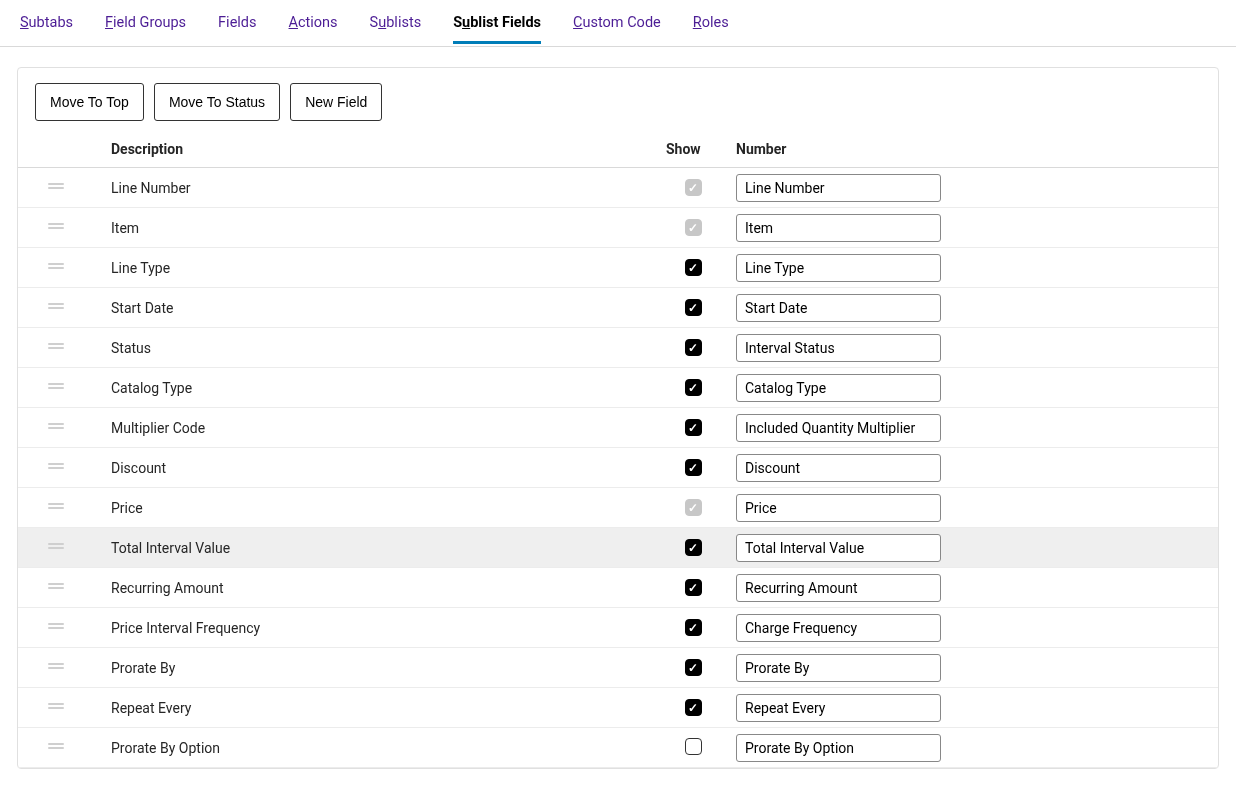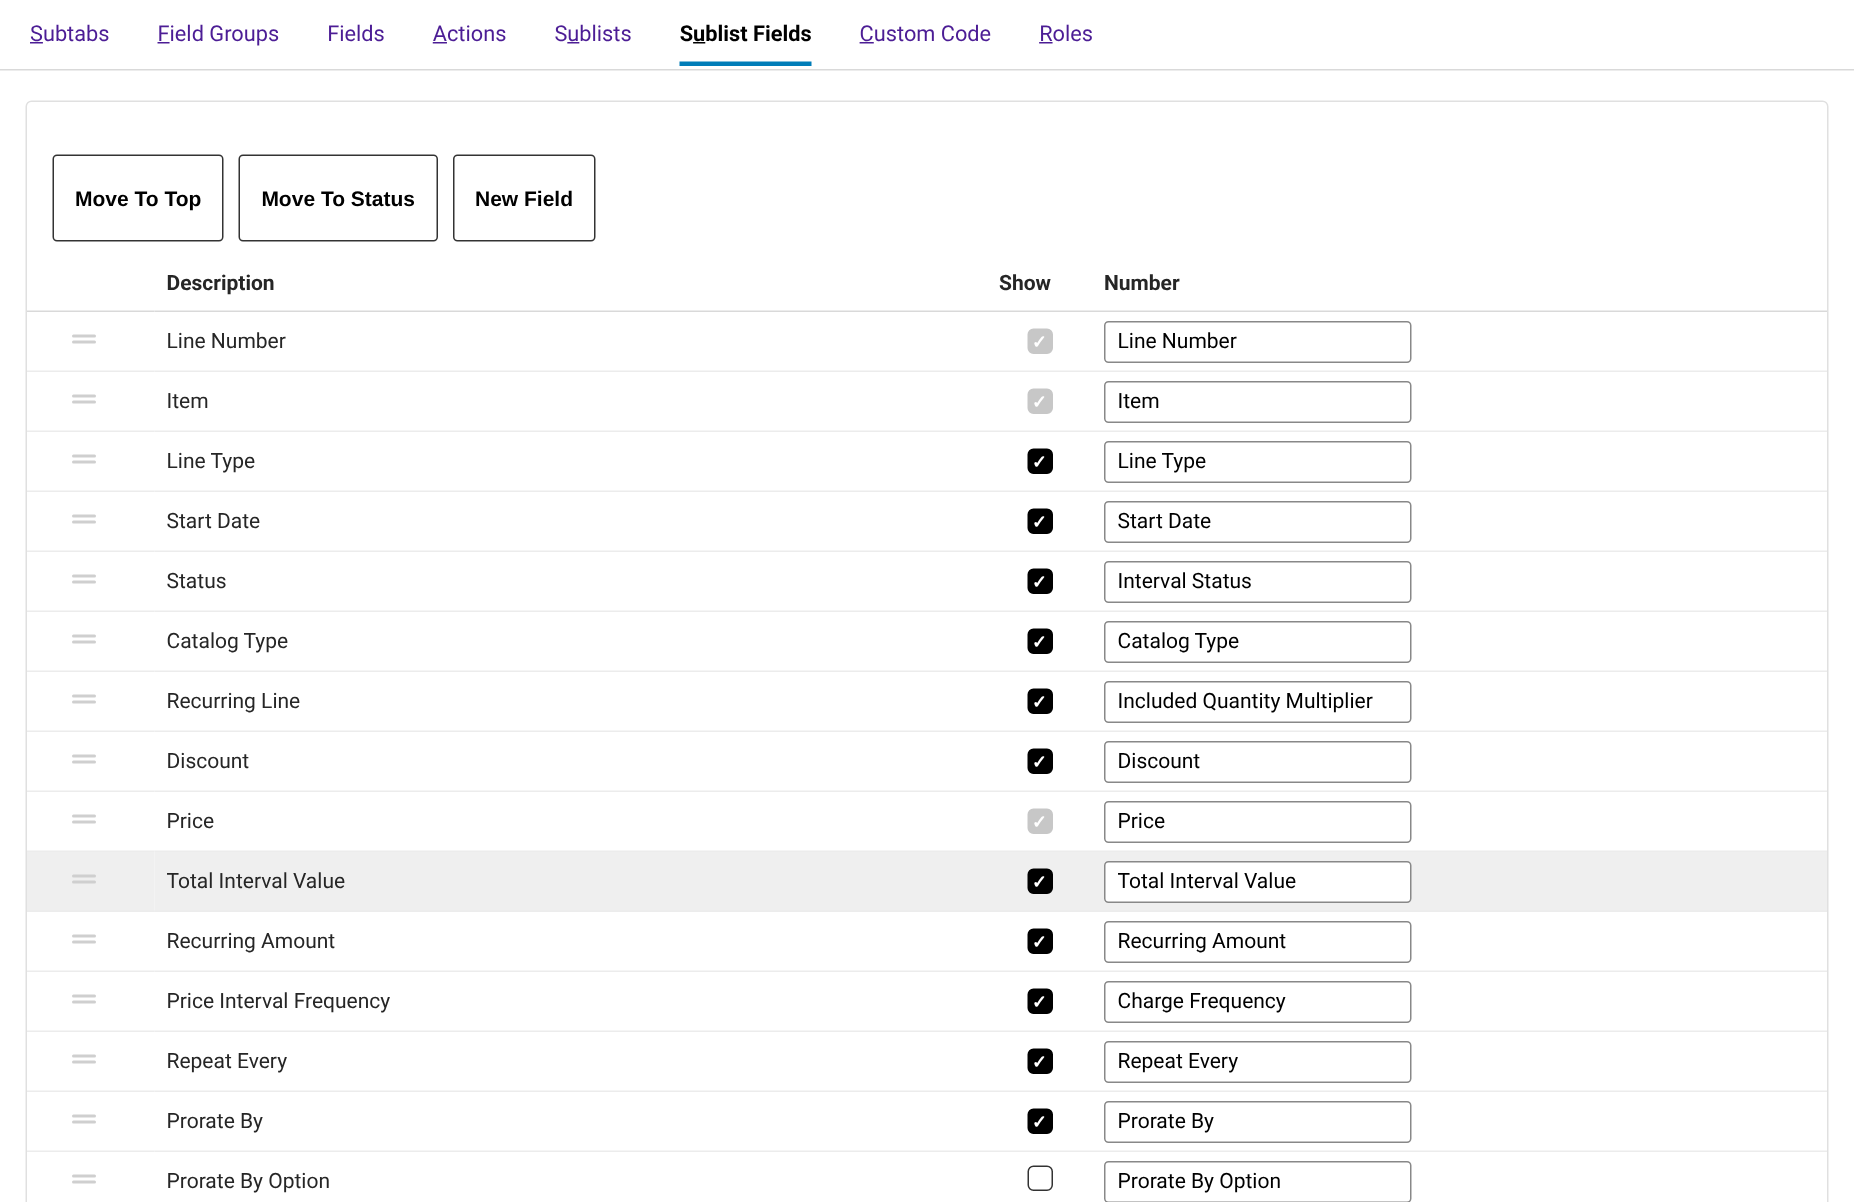--- a/index.html
+++ b/index.html
@@ -39,25 +39,24 @@
   }
   .toolbar {
     padding: 15px 17px 12px 17px;
     display: flex;
     gap: 10px;
   }
   .btn {
     border: 1px solid #333;
     border-radius: 3px;
     background: #fff;
-    padding: 20px 14px;
+    padding: 10px 14px;
     font-size: 14px;
     cursor: pointer;
-    font-weight: 700;
-    margin-top: 20px;
+    font-weight: 400;
   }
   table.grid {
     width: 100%;
     border-collapse: collapse;
   }
   table.grid th {
     text-align: left;
     font-weight: 700;
     font-size: 14px;
     padding: 8px 8px 10px 8px;
@@ -194,21 +193,21 @@
           <td class="col-show"><span class="cb checked">✓</span></td>
           <td class="col-label"><input class="label-input" value="Catalog Type" style=""></td>
         </tr>
         <tr>
           <td class="col-handle">
             <div class="drag-handle">
               <div></div>
               <div></div>
             </div>
           </td>
-          <td class="col-desc">Recurring Line</td>
+          <td class="col-desc">Multiplier Code</td>
           <td class="col-show"><span class="cb checked">✓</span></td>
           <td class="col-label"><input class="label-input" value="Included Quantity Multiplier" style=""></td>
         </tr>
         <tr>
           <td class="col-handle">
             <div class="drag-handle">
               <div></div>
               <div></div>
             </div>
           </td>
@@ -260,34 +259,34 @@
           <td class="col-show"><span class="cb checked">✓</span></td>
           <td class="col-label"><input class="label-input" value="Charge Frequency" style=""></td>
         </tr>
         <tr>
           <td class="col-handle">
             <div class="drag-handle">
               <div></div>
               <div></div>
             </div>
           </td>
+          <td class="col-desc">Prorate By</td>
+          <td class="col-show"><span class="cb checked">✓</span></td>
+          <td class="col-label"><input class="label-input" value="Prorate By" style=""></td>
+        </tr>
+        <tr>
+          <td class="col-handle">
+            <div class="drag-handle">
+              <div></div>
+              <div></div>
+            </div>
+          </td>
           <td class="col-desc">Repeat Every</td>
           <td class="col-show"><span class="cb checked">✓</span></td>
           <td class="col-label"><input class="label-input" value="Repeat Every" style=""></td>
-        </tr>
-        <tr>
-          <td class="col-handle">
-            <div class="drag-handle">
-              <div></div>
-              <div></div>
-            </div>
-          </td>
-          <td class="col-desc">Prorate By</td>
-          <td class="col-show"><span class="cb checked">✓</span></td>
-          <td class="col-label"><input class="label-input" value="Prorate By" style=""></td>
         </tr>
         <tr>
           <td class="col-handle">
             <div class="drag-handle">
               <div></div>
               <div></div>
             </div>
           </td>
           <td class="col-desc">Prorate By Option</td>
           <td class="col-show"><span class="cb unchecked"></span></td>

